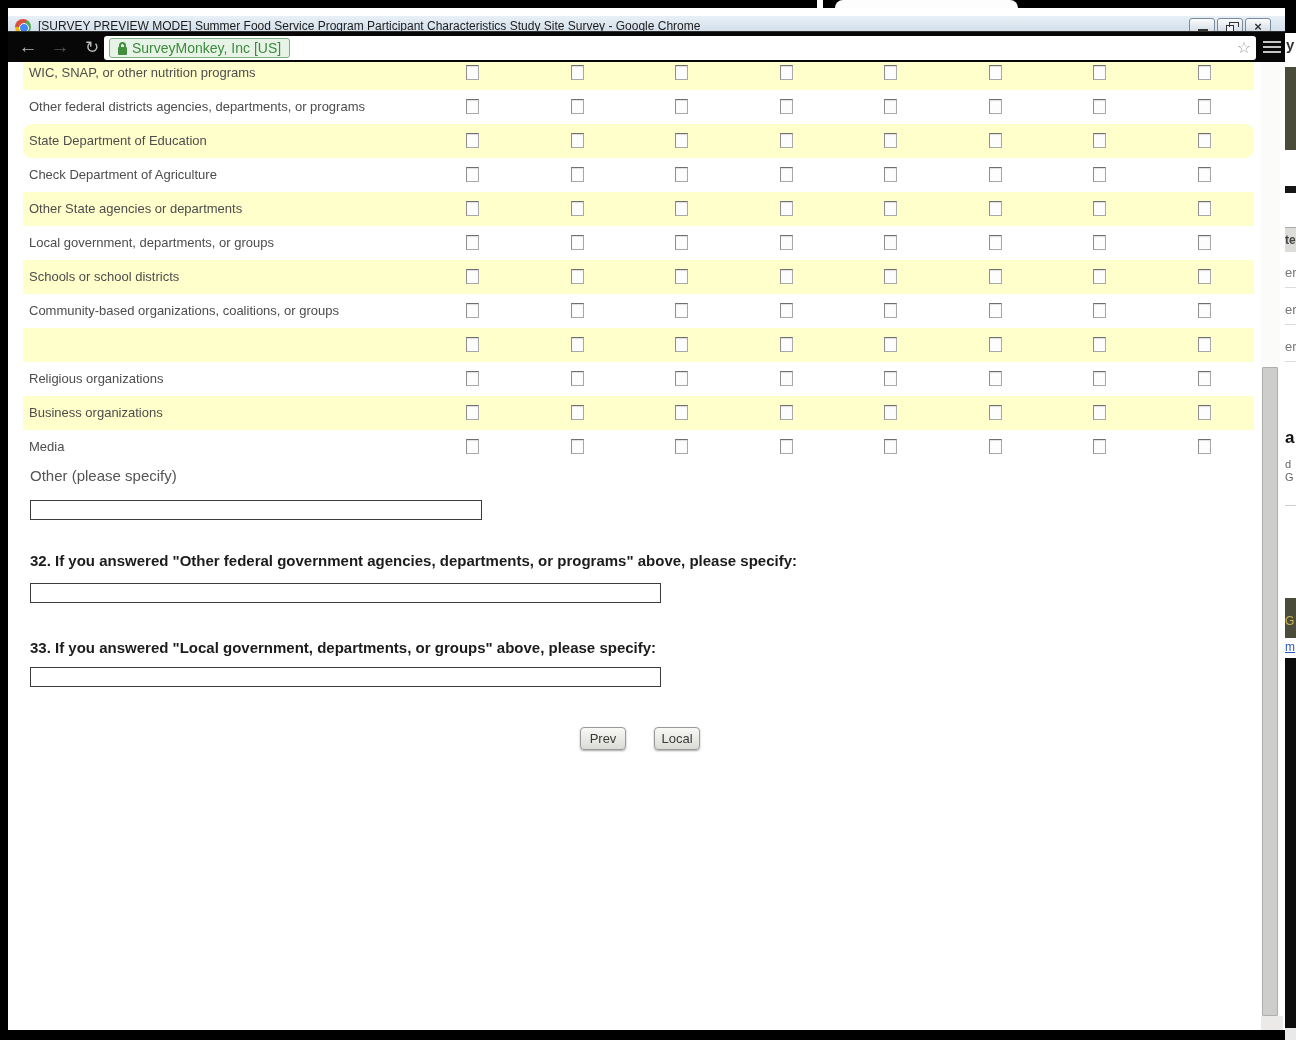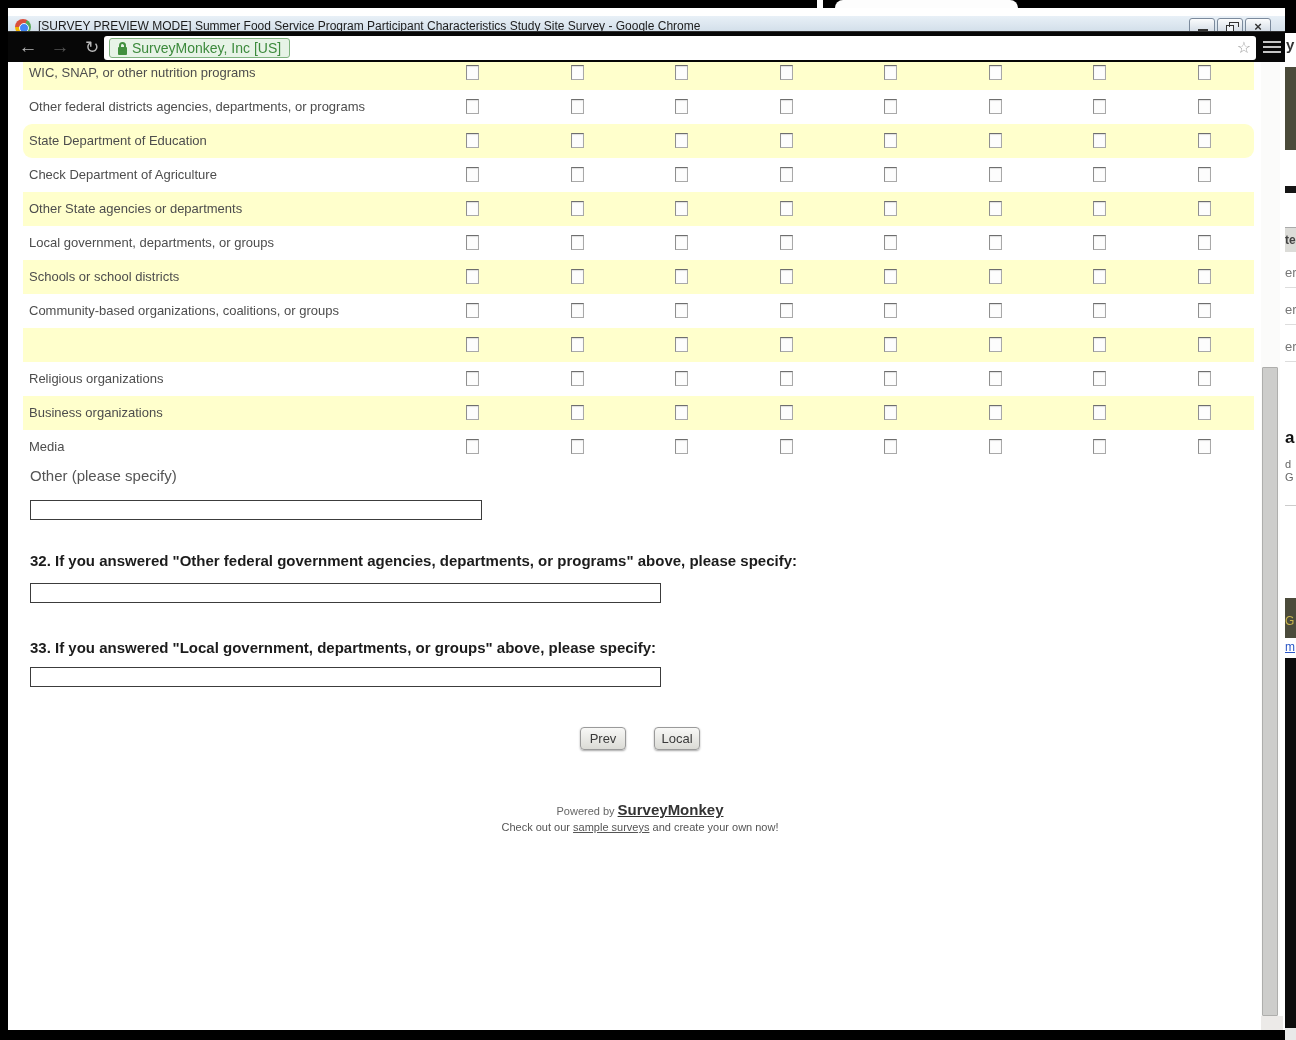--- a/index.html
+++ b/index.html
@@ -317,24 +317,20 @@
       <input class="survey-input input-32" type="text" value="" style="">
 
       <div class="q-heading q33-heading">33. If you answered "Local government, departments, or groups" above, please specify:</div>
       <input class="survey-input input-33" type="text" value="" style="">
 
       <div class="nav-buttons">
         <button class="survey-btn prev-btn">Prev</button>
         <button class="survey-btn next-btn">Local</button>
       </div>
 
-      <div class="footer">
-        <div class="powered-line"><span>Powered by</span><a class="brand-link">SurveyMonkey</a></div>
-        <div class="tagline"><span>Check out our </span><span class="sample-link">sample surveys</span><span> and create your own now!</span></div>
-      </div>
 
       <div class="scroll-track"></div>
       <div class="scroll-thumb"></div>
       <div class="scroll-corner"></div>
 
     </div>
   </div>
 </div>
 
 </body></html>

